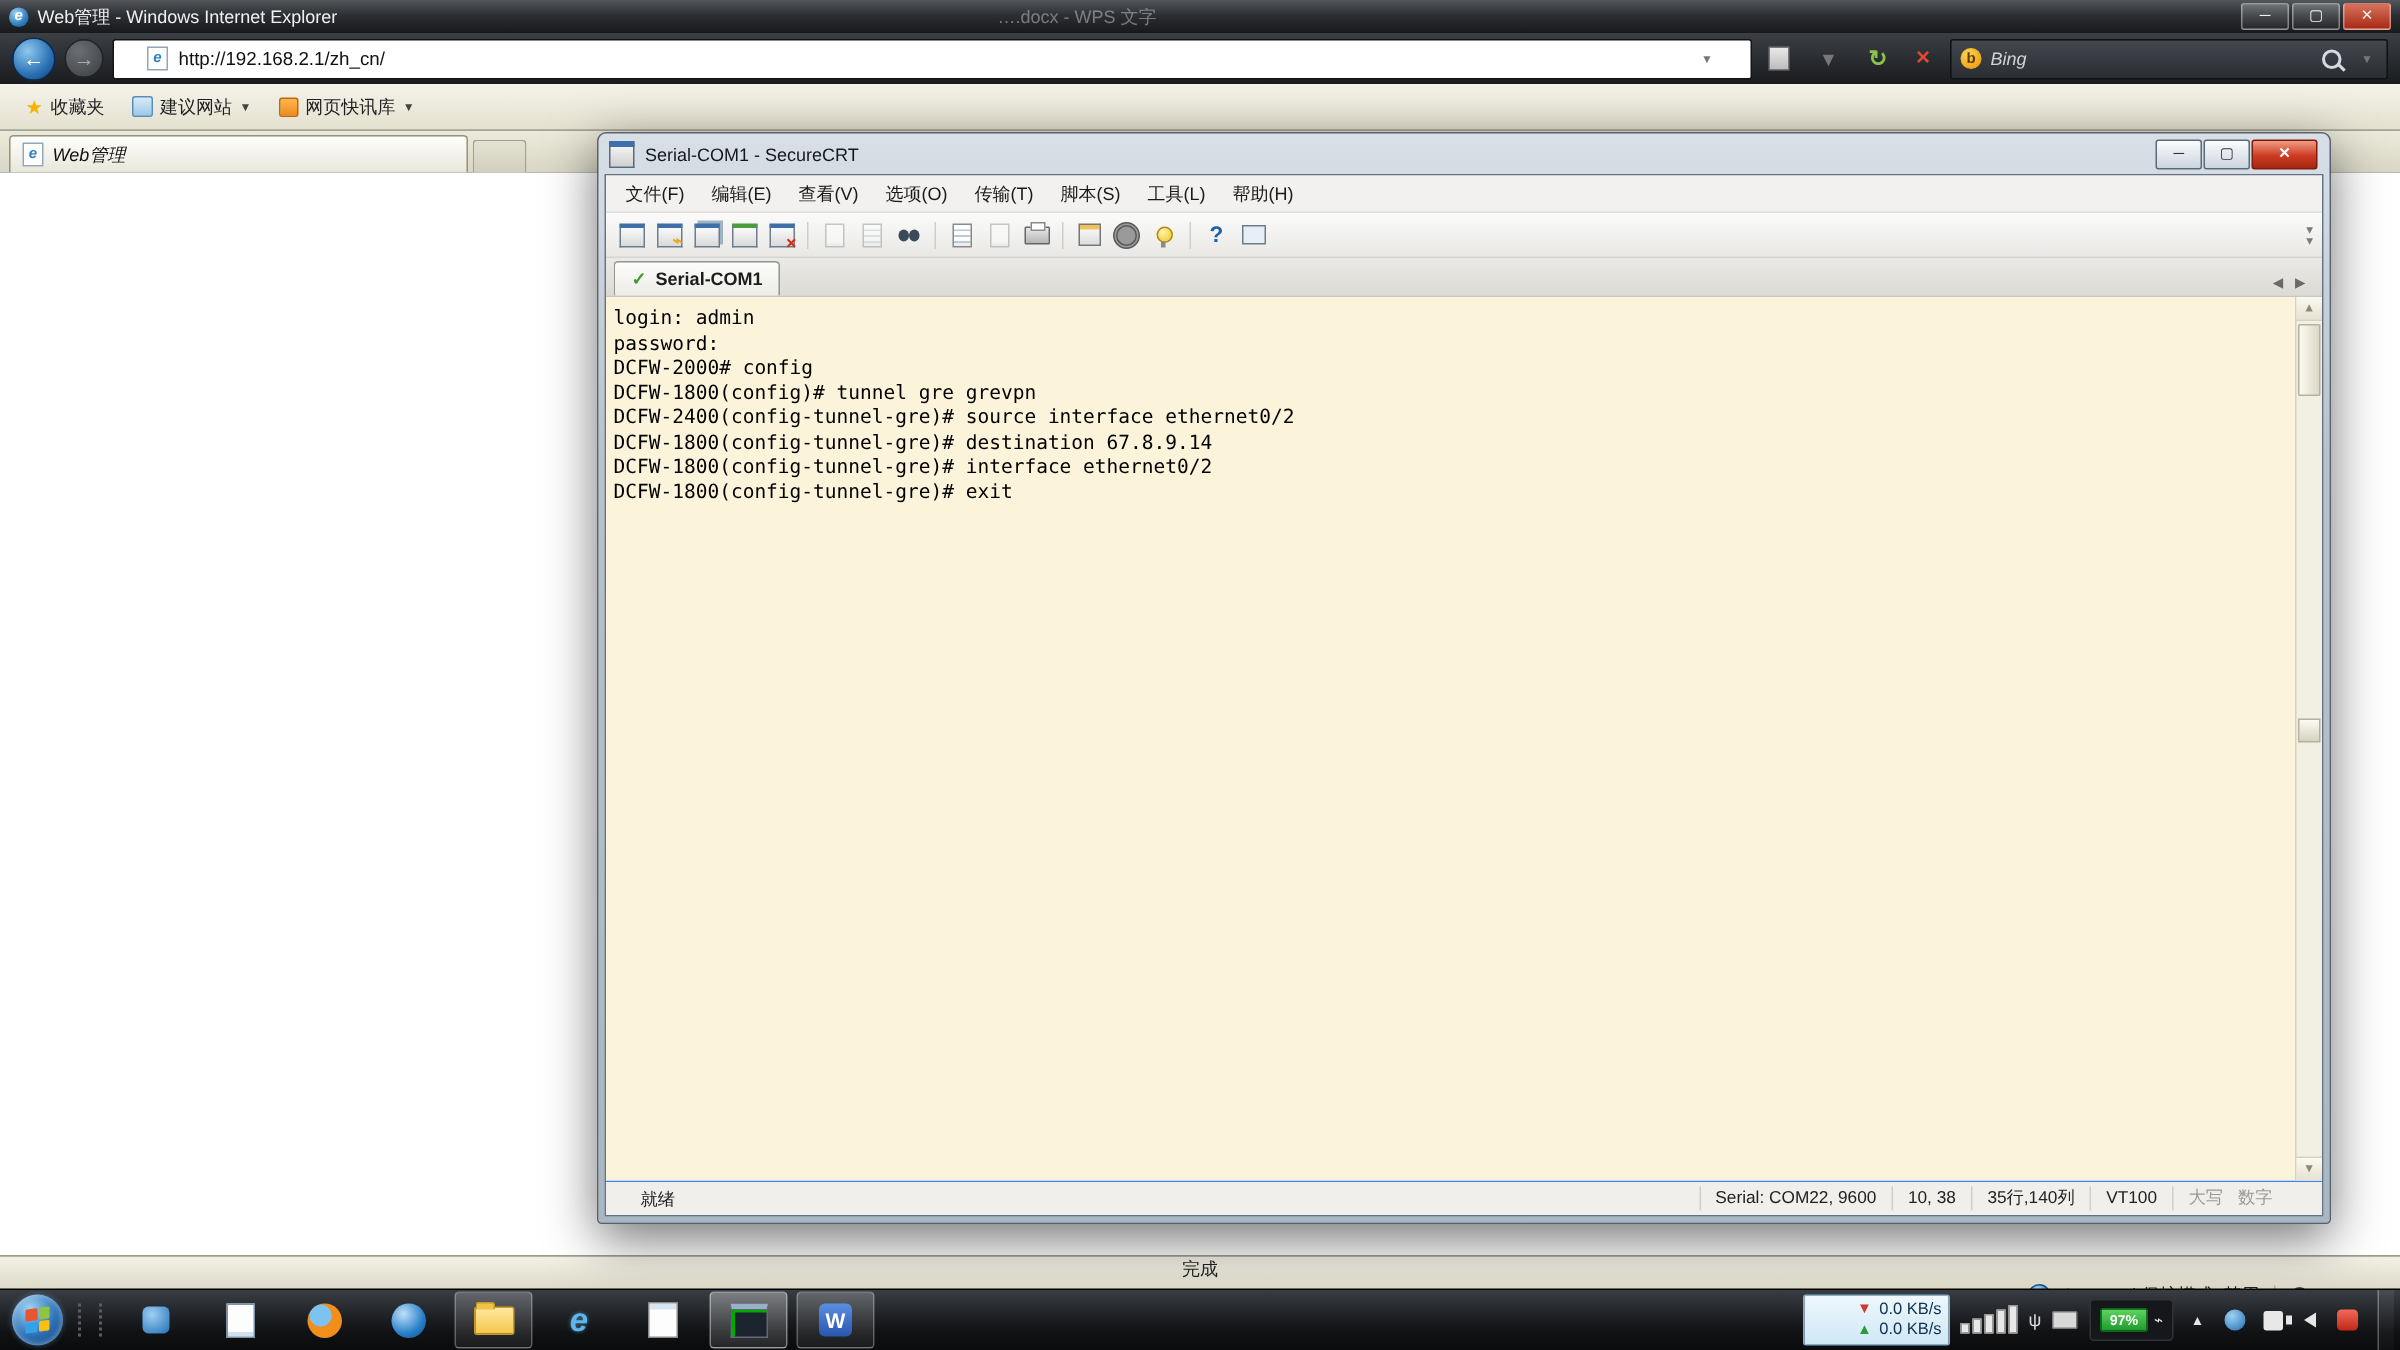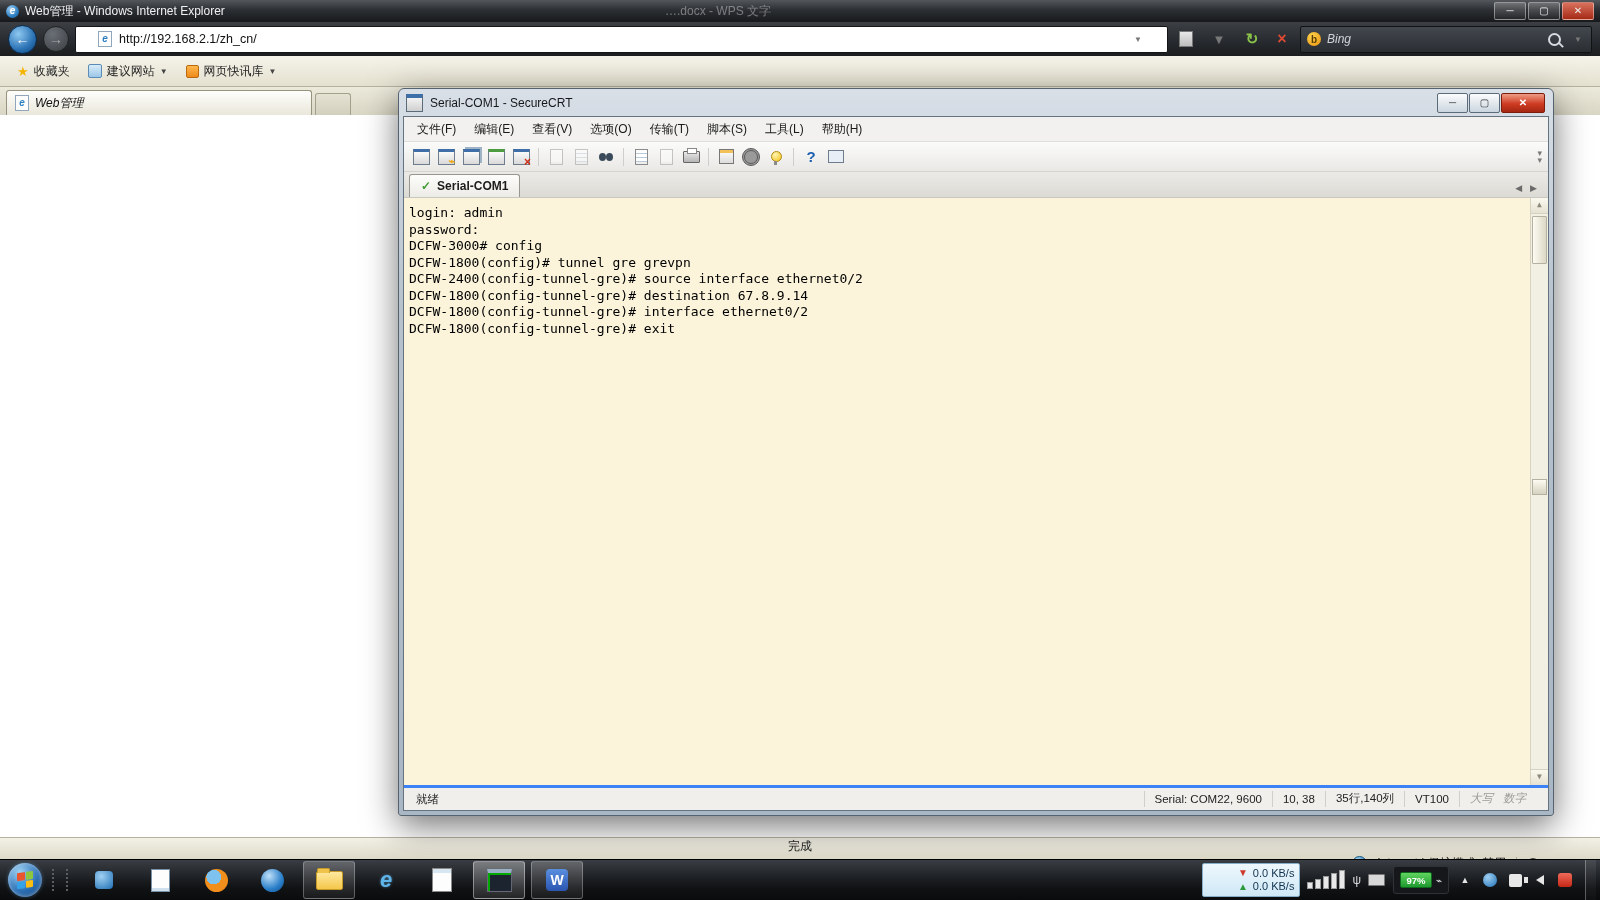--- a/index.html
+++ b/index.html
@@ -99,24 +99,24 @@
 
   .scrt-terminal{flex:1;min-height:0;background:#fbf4da;position:relative;font-family:"DejaVu Sans Mono",monospace;font-size:13px;line-height:16.5px;color:#000;padding:7px 20px 0 5px;overflow:hidden;}
   .term-line{white-space:pre;}
   .term-cursor{display:inline-block;width:8px;height:14px;background:#000;vertical-align:-2px;}
   .term-scroll{position:absolute;top:0;right:0;bottom:0;width:17px;background:#f2efe3;border-left:1px solid #d6d2c2;display:flex;flex-direction:column;align-items:center;}
   .scroll-arrow{height:15px;width:100%;display:flex;align-items:center;justify-content:center;color:#8c897a;font-size:8px;background:linear-gradient(#fbf9ef,#e6e2d2);border-bottom:1px solid #d6d2c2;}
   .scroll-arrow.bottom{margin-top:auto;border-top:1px solid #d6d2c2;border-bottom:none;}
   .scroll-thumb{width:13px;height:46px;margin-top:2px;background:linear-gradient(90deg,#fdfbf2,#dcd8c6);border:1px solid #b5b1a0;border-radius:1px;}
   .scroll-marker{width:13px;height:14px;margin-top:215px;background:linear-gradient(#fdfbf2,#d6d2c0);border:1px solid #b5b1a0;}
 
-  .scrt-statusbar{height:22px;background:#f0efec;border-top:3px solid #3b82f6;display:flex;align-items:center;padding:0 12px;font-size:11.5px;color:#222;}
+  .scrt-statusbar{height:22px;background:#f0efec;border-top:1px solid #3b82f6;display:flex;align-items:center;padding:0 23px;font-size:11.5px;color:#222;}
   .ss-right{margin-left:auto;display:flex;align-items:center;height:100%;}
   .ss-cell{padding:0 10px;border-left:1px solid #d0cfcb;display:flex;align-items:center;height:70%;}
-  .ss-dim{color:#9b9a96;font-style:italic;}
+  .ss-dim{color:#9b9a96;}
 
   
   .taskbar{position:absolute;left:0;right:0;bottom:0;height:40px;z-index:10;
     background:linear-gradient(180deg,#3a3e44,#202327 40%,#101214 70%,#0a0b0d);display:flex;align-items:center;border-top:1px solid #000;}
   .start-orb{width:34px;height:34px;margin:0 6px 0 8px;border-radius:50%;position:relative;
     background:radial-gradient(circle at 35% 28%,#9fd4f5,#2b6fb5 55%,#0b3a70);box-shadow:inset 0 0 5px rgba(255,255,255,.55),0 0 4px rgba(120,190,255,.35);}
   .orb-flag{position:absolute;inset:9px;display:grid;grid-template-columns:1fr 1fr;grid-template-rows:1fr 1fr;gap:1px;transform:skewY(-8deg);}
   .orb-flag i{border-radius:1px;}
   .orb-flag i:nth-child(1){background:#e8552e;} .orb-flag i:nth-child(2){background:#8ec63f;}
   .orb-flag i:nth-child(3){background:#35a2e8;} .orb-flag i:nth-child(4){background:#fdbe11;}
@@ -328,21 +328,21 @@
         </span>
         <span class="tab-scrollers">
           <span>◀</span>
           <span>▶</span>
         </span>
       </div>
 
       <div class="scrt-terminal">
         <div class="term-line">login: admin</div>
         <div class="term-line">password:</div>
-        <div class="term-line">DCFW-3000# config</div>
+        <div class="term-line">DCFW-2000# config</div>
         <div class="term-line">DCFW-1800(config)# tunnel gre grevpn</div>
         <div class="term-line">DCFW-2400(config-tunnel-gre)# source interface ethernet0/2</div>
         <div class="term-line">DCFW-1800(config-tunnel-gre)# destination 67.8.9.14</div>
         <div class="term-line">DCFW-1800(config-tunnel-gre)# interface ethernet0/2</div>
         <div class="term-line">DCFW-1800(config-tunnel-gre)# exit</div>
 
         <div class="term-scroll">
           <span class="scroll-arrow">▲</span>
           <span class="scroll-thumb"></span>
           <span class="scroll-marker"></span>

